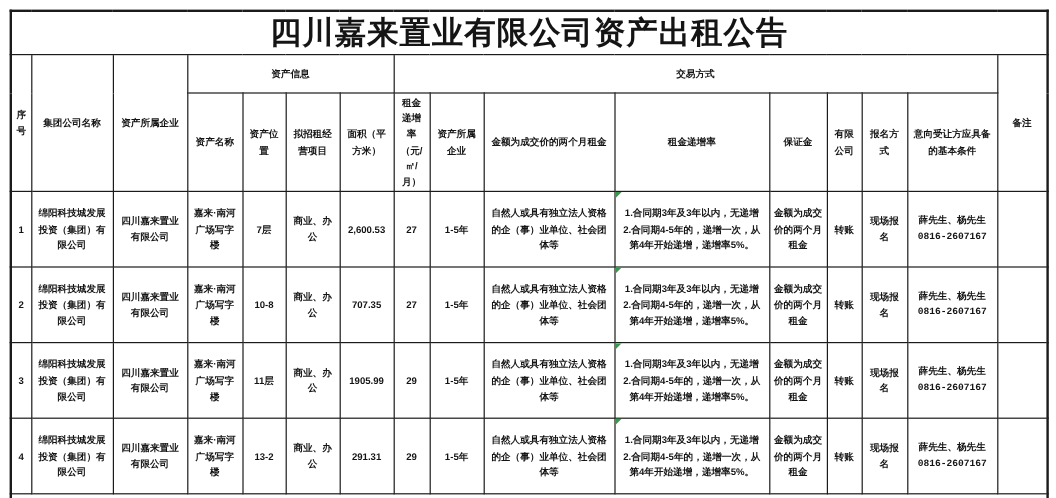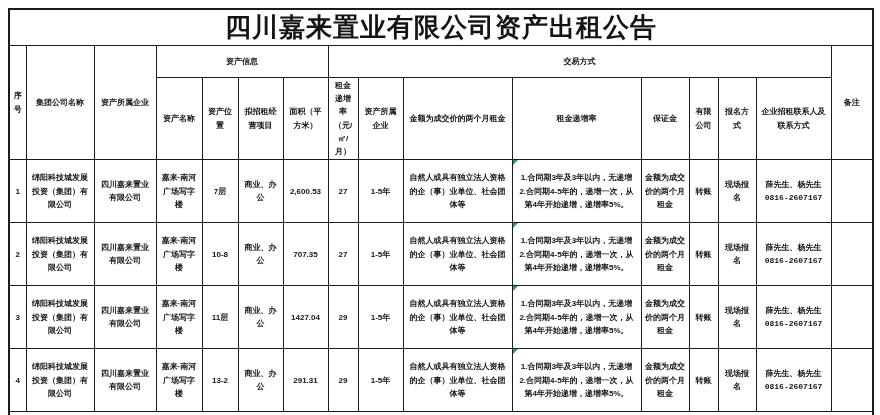--- a/index.html
+++ b/index.html
@@ -76,21 +76,21 @@
       <td>资产位置</td>
       <td>拟招租经营项目</td>
       <td>面积（平方米）</td>
       <td>租金递增率（元/㎡/月）</td>
       <td>资产所属企业</td>
       <td>金额为成交价的两个月租金</td>
       <td>租金递增率</td>
       <td>保证金</td>
       <td>有限公司</td>
       <td>报名方式</td>
-      <td>企业招租联系人及联系方式</td>
+      <td>意向受让方应具备的基本条件</td>
     </tr>
 
     <tr class="data">
       <td>1</td>
       <td>绵阳科技城发展投资（集团）有限公司</td>
       <td>四川嘉来置业有限公司</td>
       <td>嘉来·南河广场写字楼</td>
       <td>7层</td>
       <td>商业、办公</td>
       <td>2,600.53</td>
@@ -128,21 +128,21 @@
       <td></td>
     </tr>
 
     <tr class="data">
       <td>3</td>
       <td>绵阳科技城发展投资（集团）有限公司</td>
       <td>四川嘉来置业有限公司</td>
       <td>嘉来·南河广场写字楼</td>
       <td>11层</td>
       <td>商业、办公</td>
-      <td>1427.04</td>
+      <td>1905.99</td>
       <td>29</td>
       <td>1-5年</td>
       <td>自然人或具有独立法人资格的企（事）业单位、社会团体等</td>
       <td class="cell-rate"><span class="flag"></span><span class="pre">1.合同期3年及3年以内，无递增
 2.合同期4-5年的，递增一次，从第4年开始递增，递增率5%。</span></td>
       <td>金额为成交价的两个月租金</td>
       <td>转账</td>
       <td>现场报名</td>
       <td class="pre">薛先生、杨先生
 0816-2607167</td>

